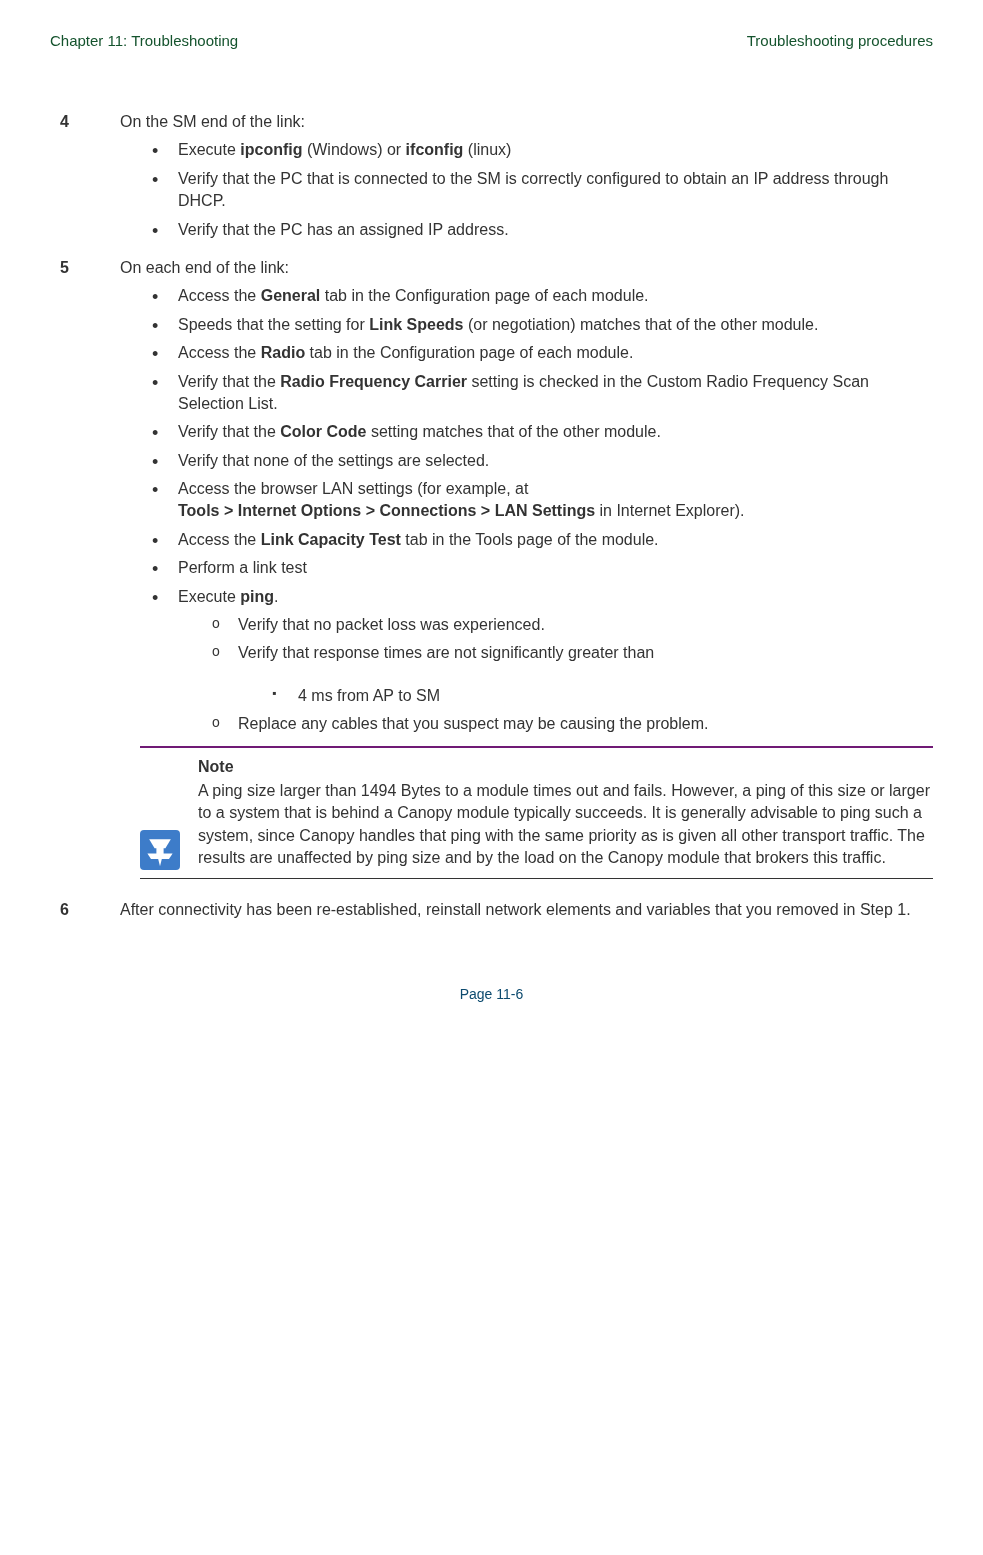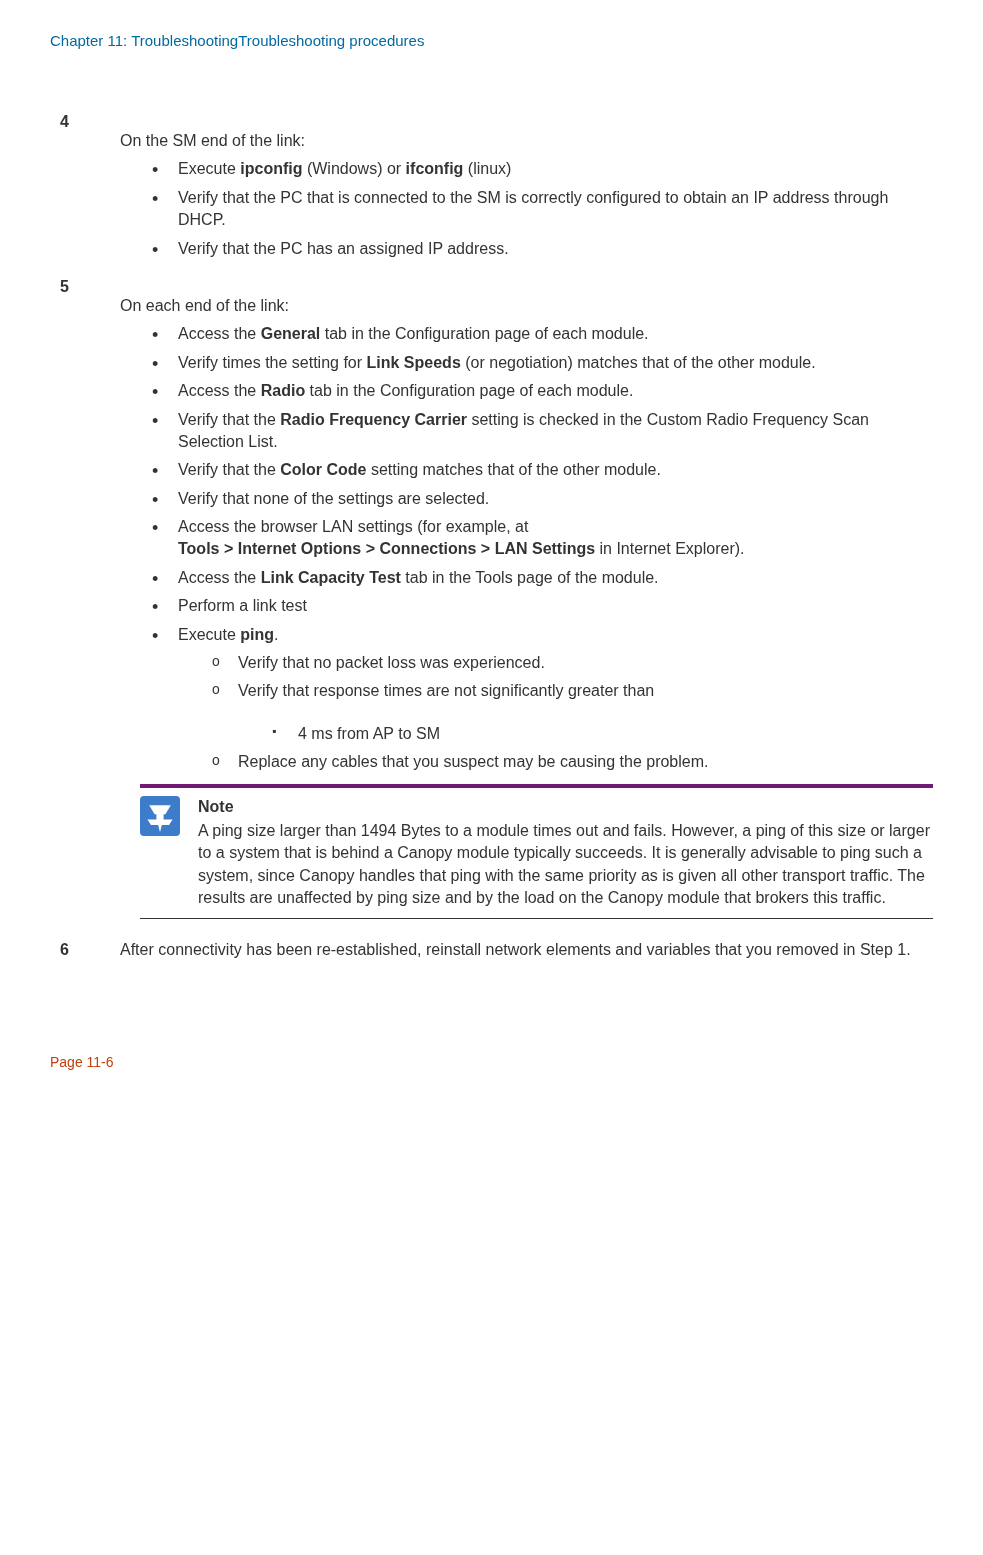--- a/index.html
+++ b/index.html
@@ -7,43 +7,42 @@
       font-size: 16px;
       color: #333;
       margin: 0;
       padding: 30px 50px 30px 50px;
       width: 883px;
       background: white;
       line-height: 1.4;
     }
     .header {
       display: flex;
-      justify-content: flex-start;
-      color: #0369a1;
+      justify-content: space-between;
+      color: #14532d;
       font-size: 15px;
       margin-bottom: 60px;
     }
     .content {
       margin-left: 10px;
     }
     .step {
       display: flex;
       margin-bottom: 10px;
     }
     .step-number {
       font-weight: bold;
       width: 60px;
       flex-shrink: 0;
     }
     .step-body {
       flex: 1;
     }
     .step-title {
       margin-bottom: 6px;
-      margin-top: 19px;
     }
     ul.bulleted {
       list-style: none;
       padding-left: 40px;
       margin: 0;
     }
     ul.bulleted > li {
       position: relative;
       padding-left: 18px;
       margin-bottom: 6px;
@@ -83,26 +82,27 @@
     ul.sub-square > li::before {
       content: "▪";
       position: absolute;
       left: -8px;
       font-size: 12px;
     }
     .bold {
       font-weight: bold;
     }
     .note-box {
-      border-top: 4px solid #701a75;
+      border-top: 2px solid #701a75;
       border-bottom: 1px solid #333;
       padding: 8px 0;
       margin: 10px 0 10px 20px;
       display: flex;
       gap: 18px;
+      align-items: flex-end;
     }
     .note-icon {
       width: 40px;
       height: 40px;
       flex-shrink: 0;
       background: #3d7cc9;
       border-radius: 4px;
       position: relative;
       display: flex;
       align-items: center;
@@ -113,24 +113,24 @@
       height: 36px;
     }
     .note-content {
       flex: 1;
     }
     .note-title {
       font-weight: bold;
       margin-bottom: 2px;
     }
     .footer {
-      text-align: left;
-      color: #c2410c;
+      text-align: center;
+      color: #0c4a6e;
       font-size: 14px;
-      margin-top: 92px;
+      margin-top: 64px;
     }
   </style>
 </head>
 <body>
 
 <div class="header">
   <span>Chapter 11:  Troubleshooting</span>
   <span>Troubleshooting procedures</span>
 </div>
 
@@ -149,21 +149,21 @@
       </ul>
     </div>
   </div>
 
   <div class="step">
     <div class="step-number">5</div>
     <div class="step-body">
       <div class="step-title">On each end of the link:</div>
       <ul class="bulleted">
         <li><span>Access the </span><span class="bold">General</span><span> tab in the Configuration page of each module.</span></li>
-        <li><span>Verify times the setting for </span><span class="bold">Link Speeds</span><span> (or negotiation) matches that of the other module.</span></li>
+        <li><span>Speeds that the setting for </span><span class="bold">Link Speeds</span><span> (or negotiation) matches that of the other module.</span></li>
         <li><span>Access the </span><span class="bold">Radio</span><span> tab in the Configuration page of each module.</span></li>
         <li><span>Verify that the </span><span class="bold">Radio Frequency Carrier</span><span> setting is checked in the Custom Radio Frequency Scan Selection List.</span></li>
         <li><span>Verify that the </span><span class="bold">Color Code</span><span> setting matches that of the other module.</span></li>
         <li><span>Verify that none of the settings are selected.</span></li>
         <li>
           <span>Access the browser LAN settings (for example, at</span><br>
           <span class="bold">Tools &gt; Internet Options &gt; Connections &gt; LAN Settings</span><span> in Internet Explorer).</span>
         </li>
         <li><span>Access the </span><span class="bold">Link Capacity Test</span><span> tab in the Tools page of the module.</span></li>
         <li><span>Perform a link test</span></li>

